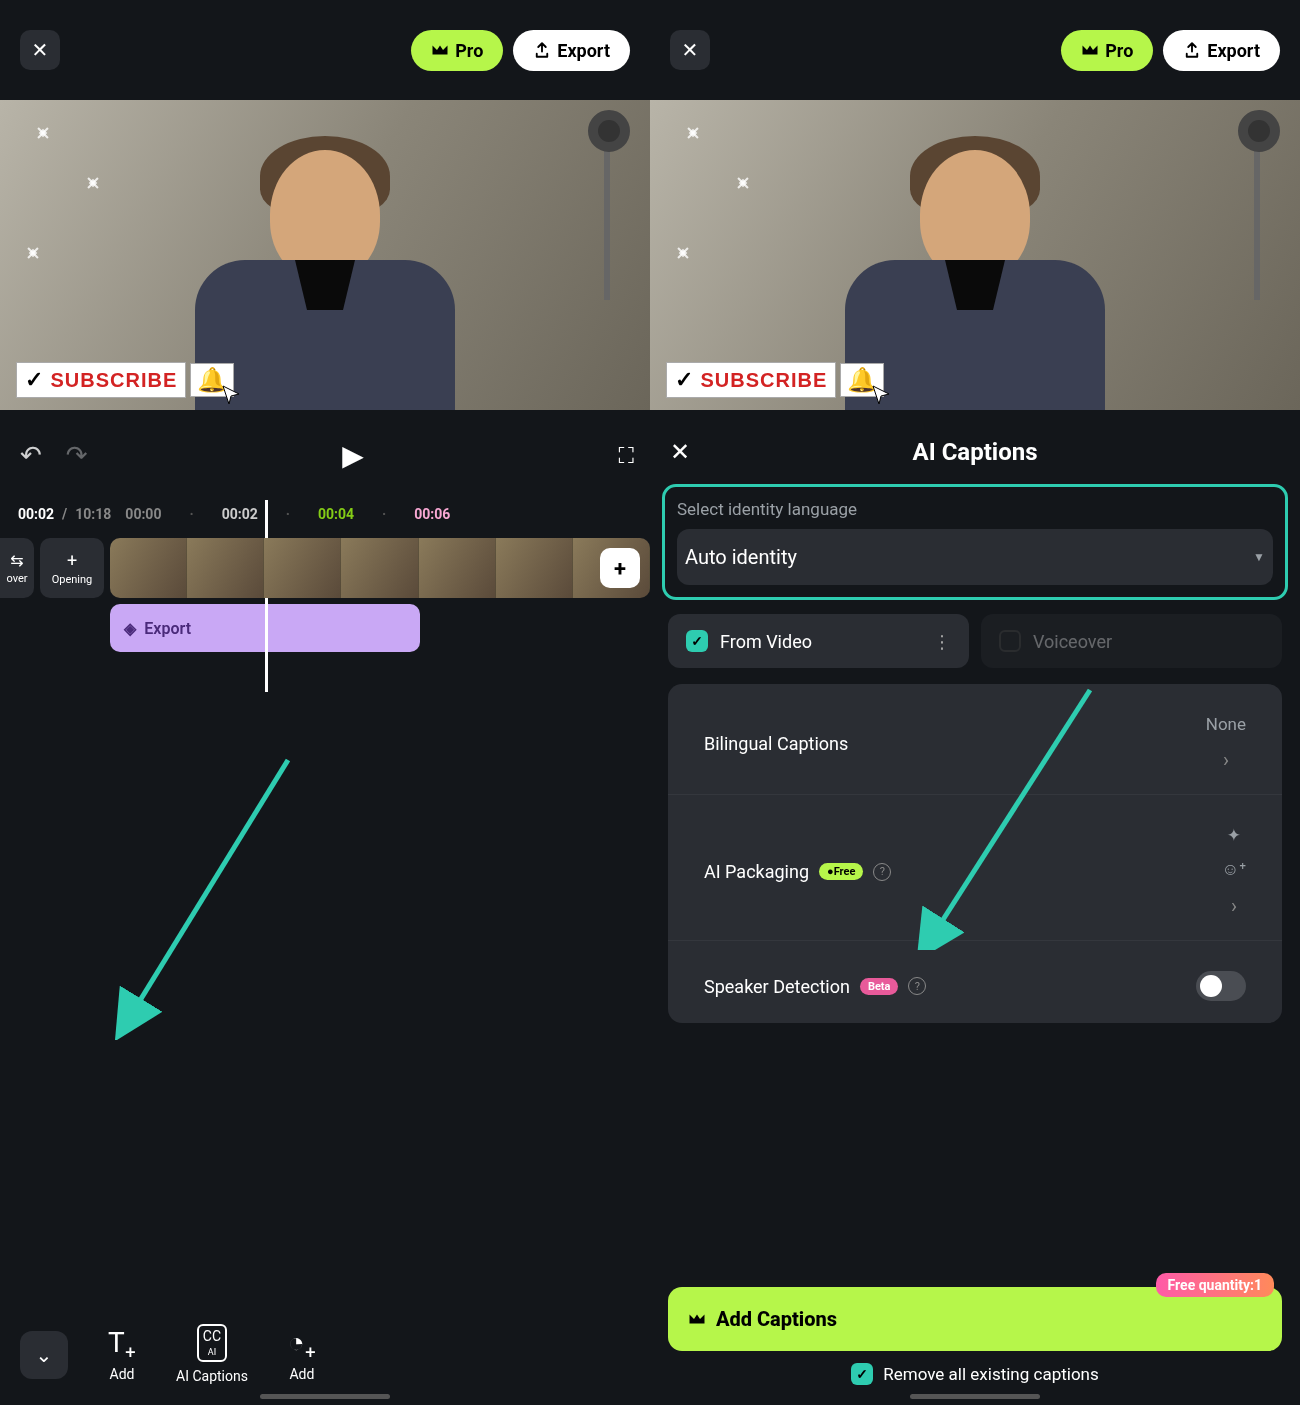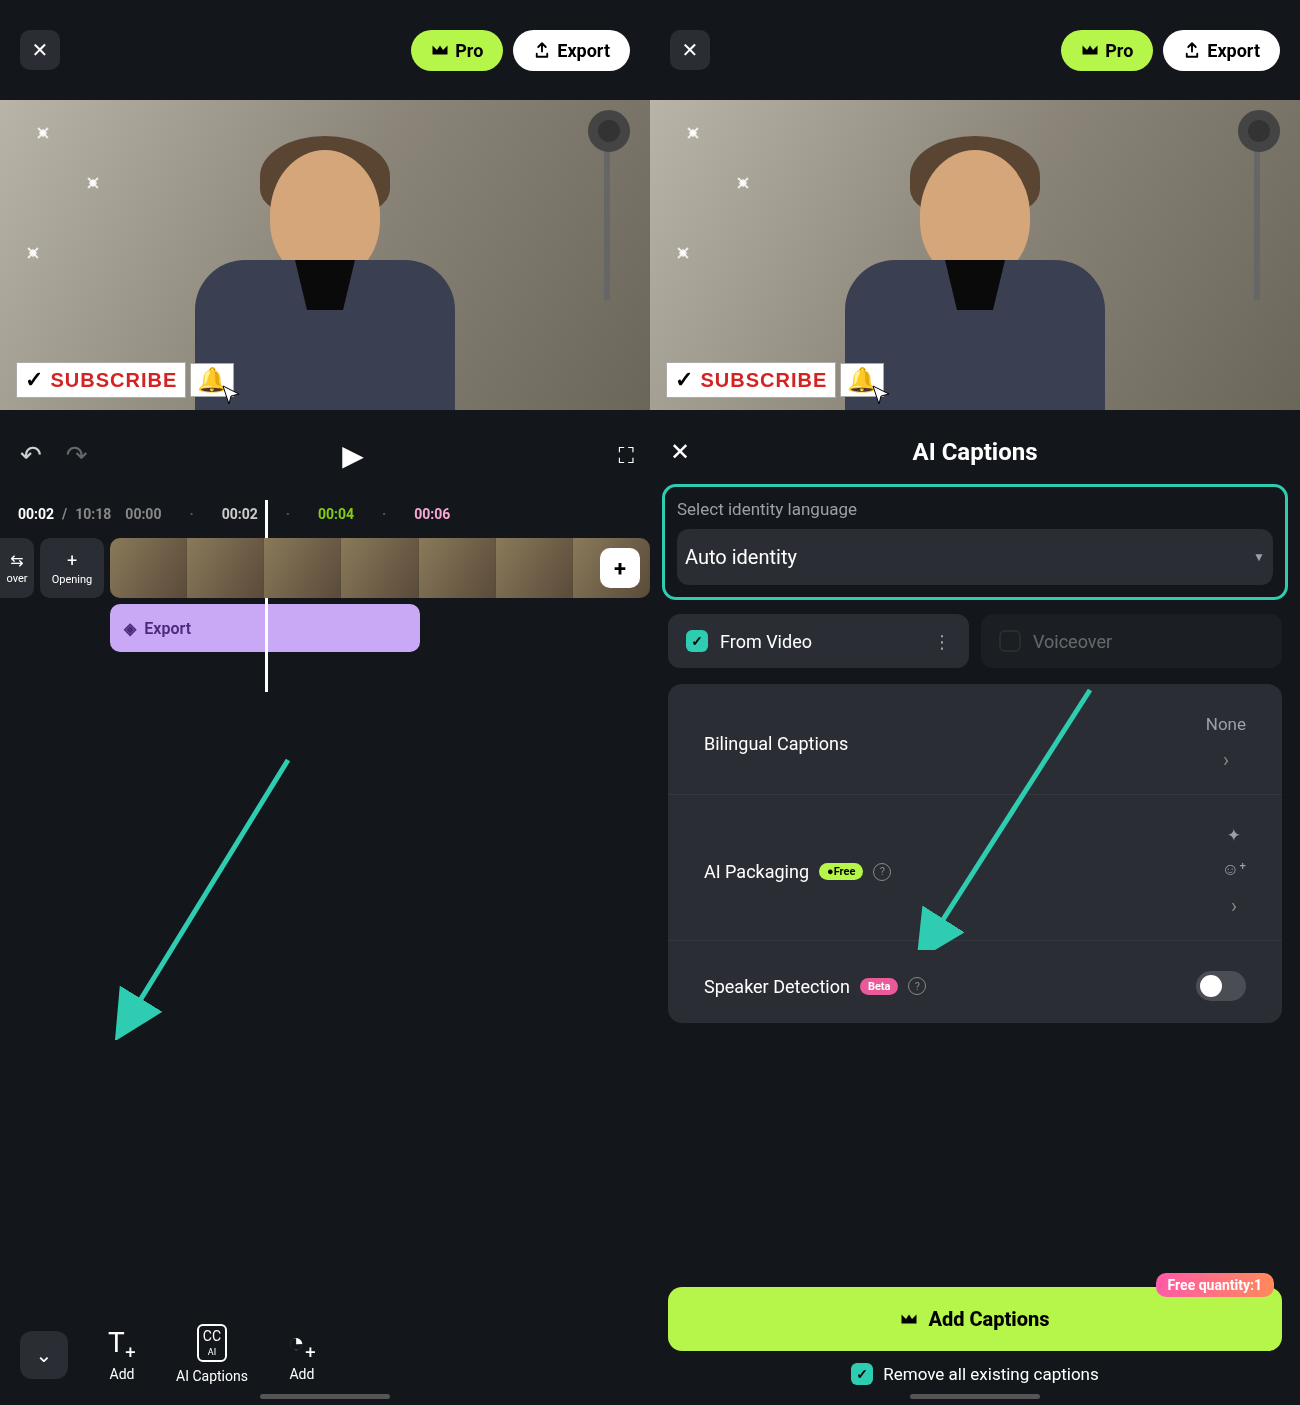--- a/index.html
+++ b/index.html
@@ -220,21 +220,21 @@
   }
   .pill.free { background: #b6f64a; color: #000; }
   .pill.beta { background: #e85a9a; color: #fff; }
   .help-circle { width: 18px; height: 18px; border: 1.5px solid #888; border-radius: 50%; display:flex; align-items:center; justify-content:center; font-size: 11px; color:#888; }
   .toggle { width: 50px; height: 30px; background: #4a4d53; border-radius: 15px; position: relative; }
   .toggle::after { content:''; position:absolute; left: 4px; top: 4px; width: 22px; height: 22px; border-radius: 50%; background: #fff; }
 
   .add-captions-btn {
     margin: 20px 18px 12px 18px; background: #b6f64a; color: #000;
     border-radius: 14px; padding: 20px; position: relative;
-    display: flex; align-items: center; justify-content: center; gap: 10px;
+    display: flex; align-items: center; justify-content: flex-start; gap: 10px;
     font-size: 20px; font-weight: 800;
   }
   .free-badge {
     position: absolute; top: -14px; right: 8px;
     background: linear-gradient(90deg, #ff5aa8, #ff8a5a);
     color: #fff; font-size: 14px; font-weight: 700;
     padding: 4px 12px; border-radius: 10px;
   }
   .remove-existing {
     display: flex; align-items: center; justify-content: center; gap: 10px;

